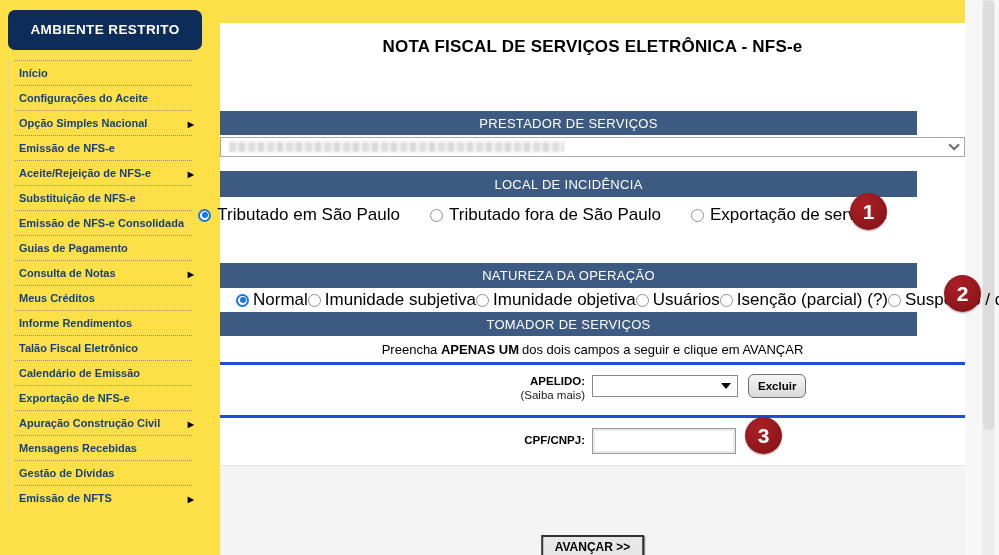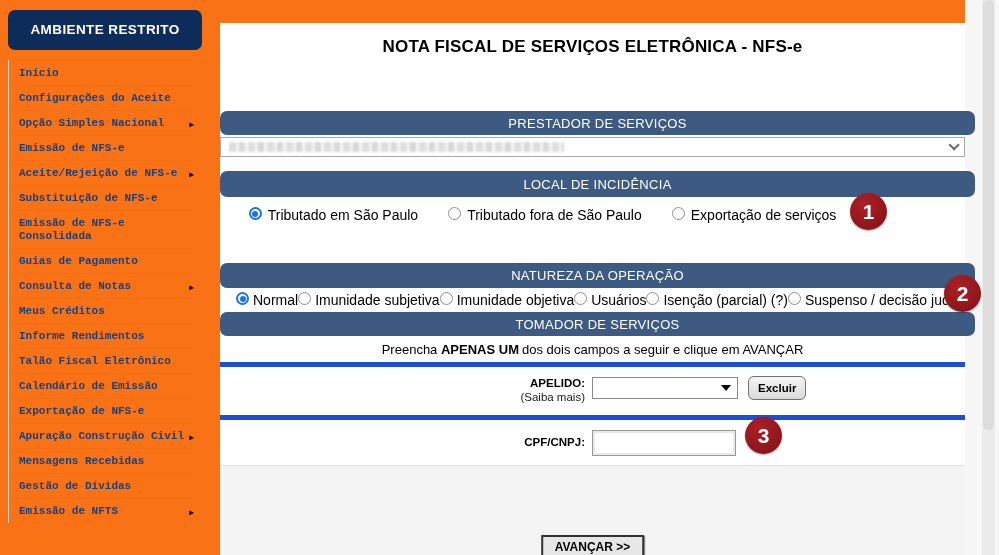--- a/index.html
+++ b/index.html
@@ -1,77 +1,77 @@
 <!DOCTYPE html>
 <html lang="pt"><head>
 <meta charset="utf-8">
 <style>
   html,body{margin:0;padding:0;background:#ffffff;}
   *{box-sizing:border-box;}
   body{font-family:"Liberation Sans", sans-serif;}
-  #page{position:relative;width:999px;height:555px;overflow:hidden;background:#f97316;}
+  #page{position:relative;width:999px;height:555px;overflow:hidden;background:#fde047;}
 
   
   .right-gutter{position:absolute;top:0;right:0;width:34px;height:555px;background:#f7f7f7;}
   .scrollbar-track{position:absolute;top:0;right:4px;width:13px;height:555px;background:#ececec;}
   .scrollbar-thumb{position:absolute;top:0;left:1px;width:11px;height:430px;background:#dddddd;border-radius:6px;}
 
   
   #sidebar{position:absolute;left:8px;top:10px;width:194px;}
   .side-header{background:#0e2c59;color:#ffffff;font-weight:bold;font-size:13.5px;
     letter-spacing:.4px;text-align:center;border-radius:7px;height:40px;line-height:40px;}
   #side-menu{list-style:none;margin:10px 0 0 0;padding:0;border-left:1px solid #d4d4d4;}
   .side-item{position:relative;border-top:1px dotted #8a8a8a;margin-left:6px;margin-right:10px;
-    padding:6px 2px 5px 4px;font-size:11px;font-weight:bold;color:#17417c;cursor:pointer;line-height:13px;font-family:Liberation Mono, monospace;}
+    padding:6px 2px 5px 4px;font-size:11px;font-weight:bold;color:#17417c;cursor:pointer;line-height:13px;}
   .side-item .arrow{position:absolute;right:-2px;top:7px;font-size:8px;color:#000;}
 
   
   #main{position:absolute;left:220px;top:0;width:745px;height:555px;background:#ffffff;margin-top:23px;}
   .page-title{position:absolute;top:14px;left:0;width:100%;text-align:center;
     font-size:17px;font-weight:bold;color:#000;letter-spacing:.2px;}
 
-  .bar{position:absolute;left:0;width:755px;background:#3d5a82;color:#ffffff;
-    font-size:13px;text-align:center;display:flex;align-items:center;justify-content:center;letter-spacing:.3px;border-radius:7px;}
+  .bar{position:absolute;left:0;width:697px;background:#3d5a82;color:#ffffff;
+    font-size:13px;text-align:center;display:flex;align-items:center;justify-content:center;letter-spacing:.3px;}
   .bar-prestador{top:88px;height:24px;}
   .bar-local{top:148px;height:26px;}
   .bar-natureza{top:240px;height:25px;}
   .bar-tomador{top:289px;height:24px;}
 
   
   .prestador-select{position:absolute;top:114px;left:0;width:745px;height:20px;background:#ffffff;
     border:1px solid #a9a9a9;display:flex;align-items:center;padding:0 8px;cursor:pointer;}
   .redacted{width:335px;height:10px;opacity:.8;filter:blur(1px);
     background:repeating-linear-gradient(90deg,#d6d6d6 0 7px,#f0f0f0 7px 10px,#cfcfcf 10px 16px,#f5f5f5 16px 19px);}
   .chev-down{margin-left:auto;width:8px;height:8px;border-right:2px solid #6d6d6d;border-bottom:2px solid #6d6d6d;
     transform:rotate(45deg) translateY(-3px);}
 
   
   .radio-row{position:absolute;left:0;width:745px;display:flex;align-items:center;}
   .row-local{top:174px;height:36px;justify-content:center;gap:30px;padding-right:100px;}
   .row-natureza{top:265px;height:24px;justify-content:space-between;padding:0 16px;}
-  .opt{display:flex;gap:6px;font-size:14px;color:#000;cursor:pointer;white-space:nowrap;}
+  .opt{display:flex;align-items:center;gap:6px;font-size:17px;color:#000;cursor:pointer;white-space:nowrap;}
   .row-natureza .opt{gap:4px;}
   .radio{width:13px;height:13px;min-width:13px;border:1px solid #8f8f8f;border-radius:50%;background:#fff;position:relative;}
   .radio.sel{border:2px solid #1a73e8;width:13px;height:13px;}
   .radio.sel::after{content:'';position:absolute;inset:1.5px;border-radius:50%;background:#1a73e8;}
 
   
   .badge{position:absolute;width:37px;height:37px;border-radius:50%;z-index:5;
     background:radial-gradient(circle at 38% 30%,#ab2026,#8b151a 75%);
     color:#fff;font-weight:bold;font-size:21px;display:flex;align-items:center;justify-content:center;
     box-shadow:0 1px 2px rgba(0,0,0,.35);}
   .badge1{left:630px;top:170px;}
   .badge2{left:724px;top:252px;}
   .badge3{left:525px;top:394px;}
 
   
   .instruction{position:absolute;top:313px;left:0;width:745px;height:26px;display:flex;
     align-items:center;justify-content:center;font-size:13px;color:#000;}
   .instruction b{margin:0 3px 0 0;}
-  .form-row{position:absolute;left:0;width:745px;border-top:5px solid #1d4ed8;}
+  .form-row{position:absolute;left:0;width:745px;border-top:3px solid #1d4ed8;}
   .row-apelido{top:339px;height:53px;}
   .row-cpf{top:392px;height:50px;}
   .row-label{position:absolute;left:0;width:365px;text-align:right;font-size:11.5px;color:#000;line-height:14px;}
   .row-apelido .row-label{top:9px;}
   .row-cpf .row-label{top:15px;}
   .row-label .lbl{font-weight:bold;}
   .saiba{font-weight:normal;color:#1a1a1a;cursor:pointer;}
   .apelido-select{position:absolute;left:372px;top:10px;width:146px;height:22px;background:#fff;
     border:1px solid #8a8a8a;display:flex;align-items:center;padding:0 6px;cursor:pointer;}
   .tri-down{margin-left:auto;width:0;height:0;border-left:5px solid transparent;border-right:5px solid transparent;

